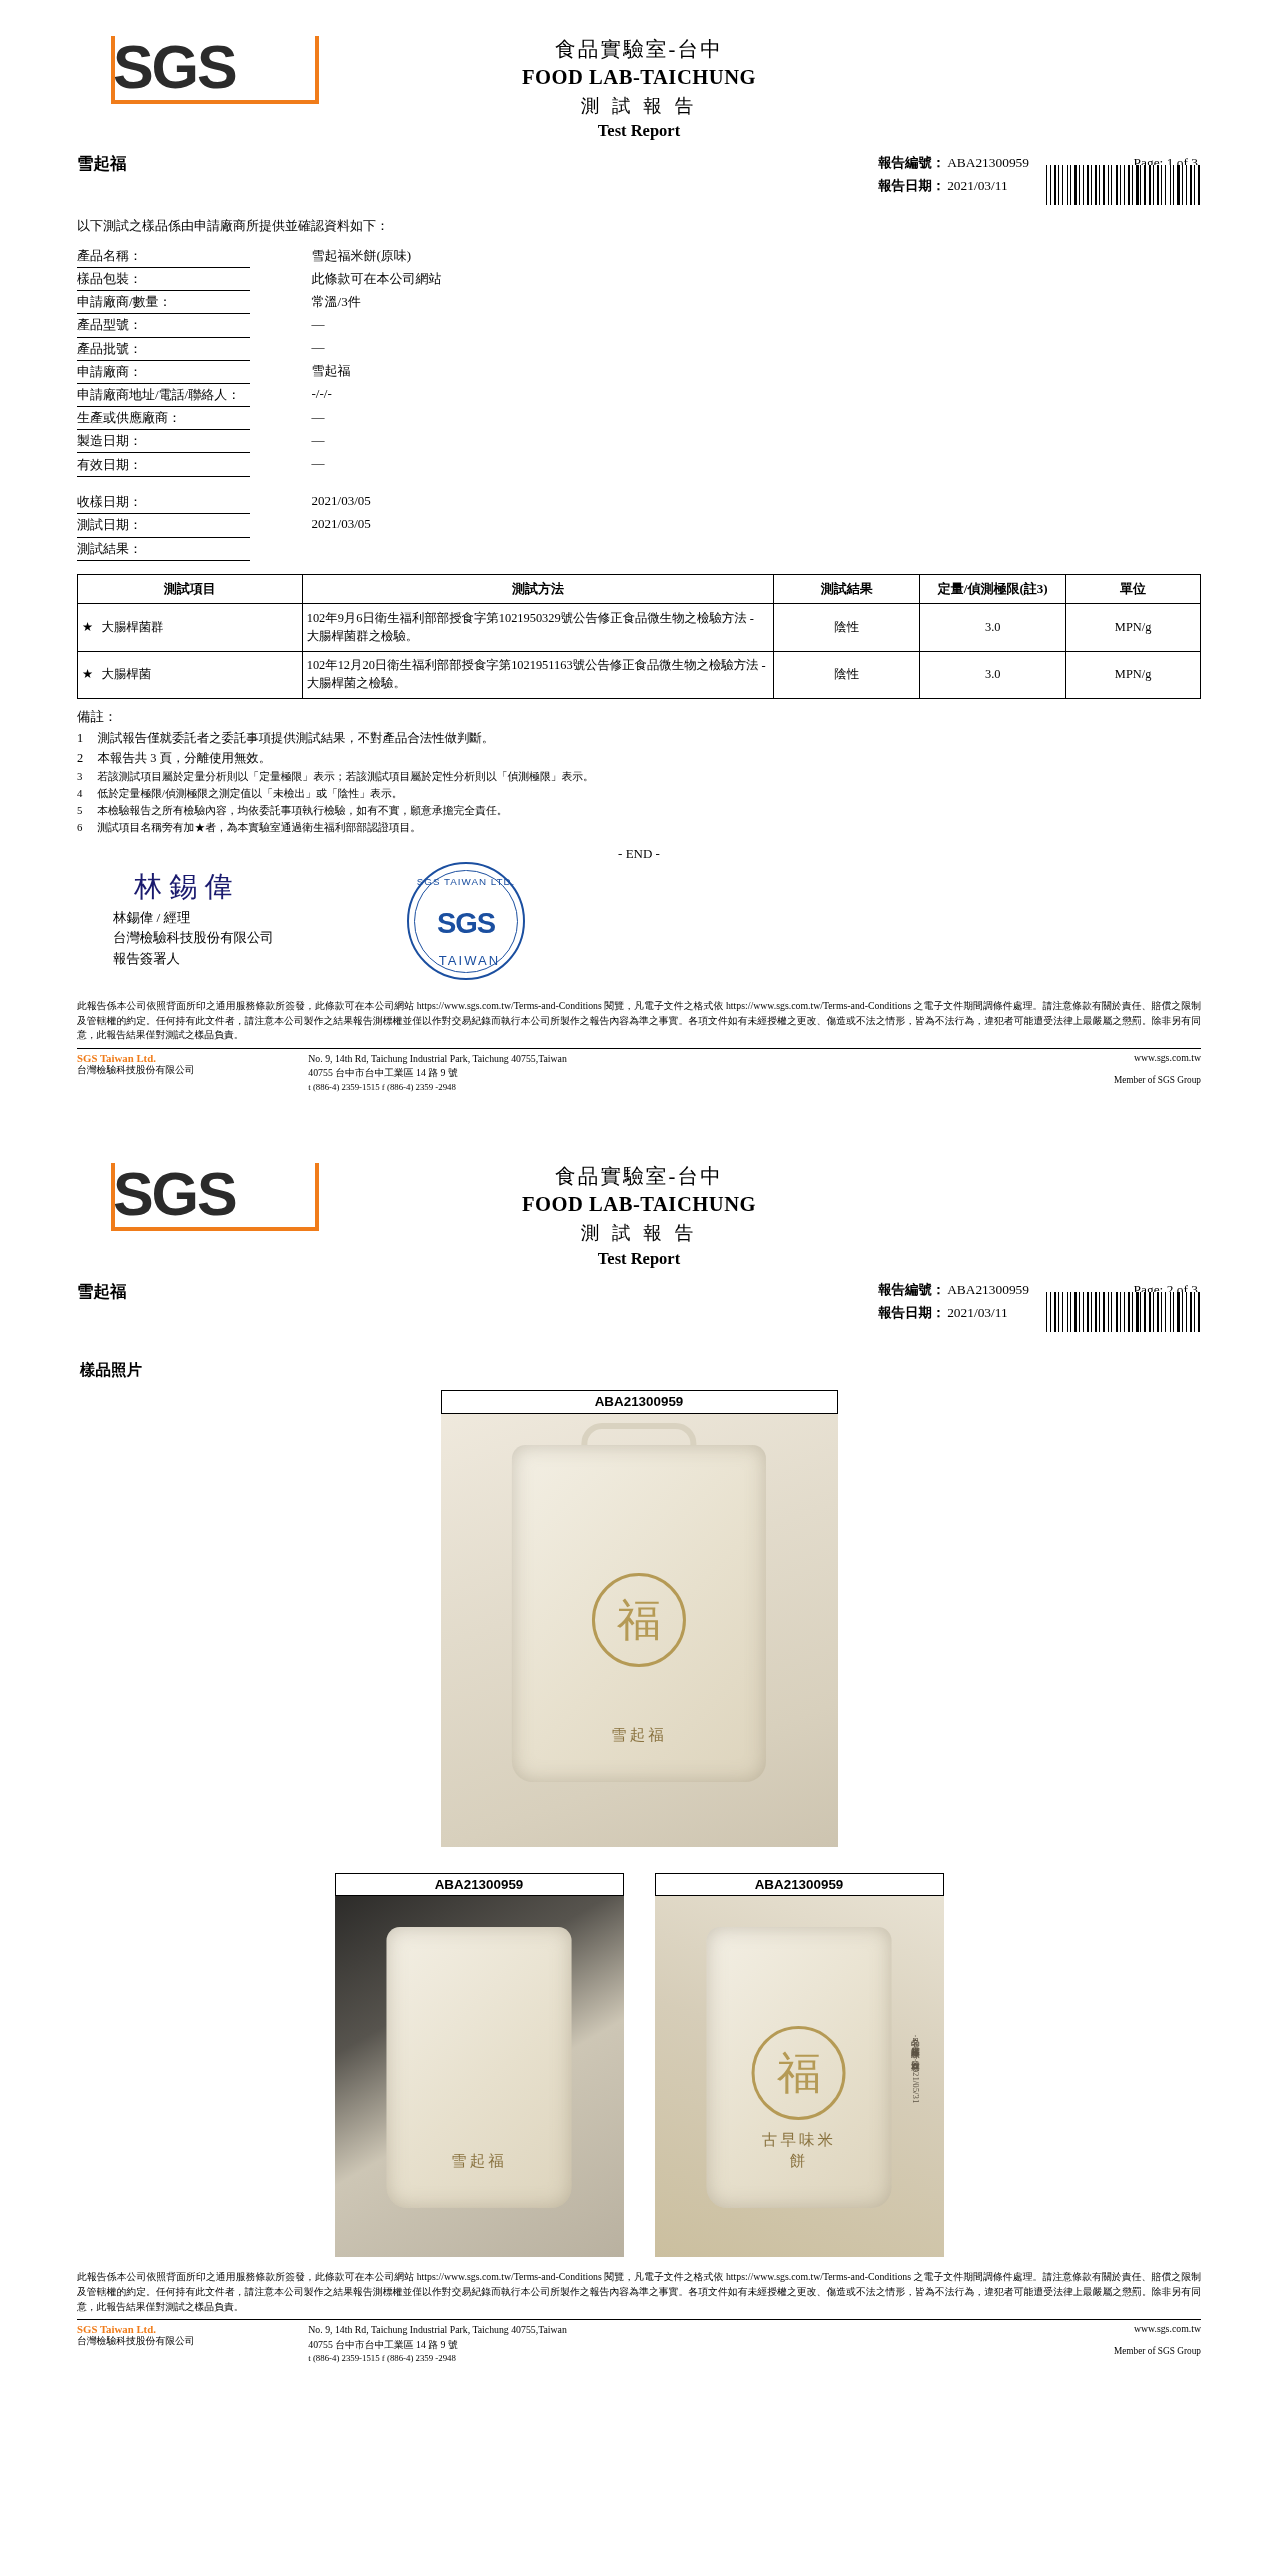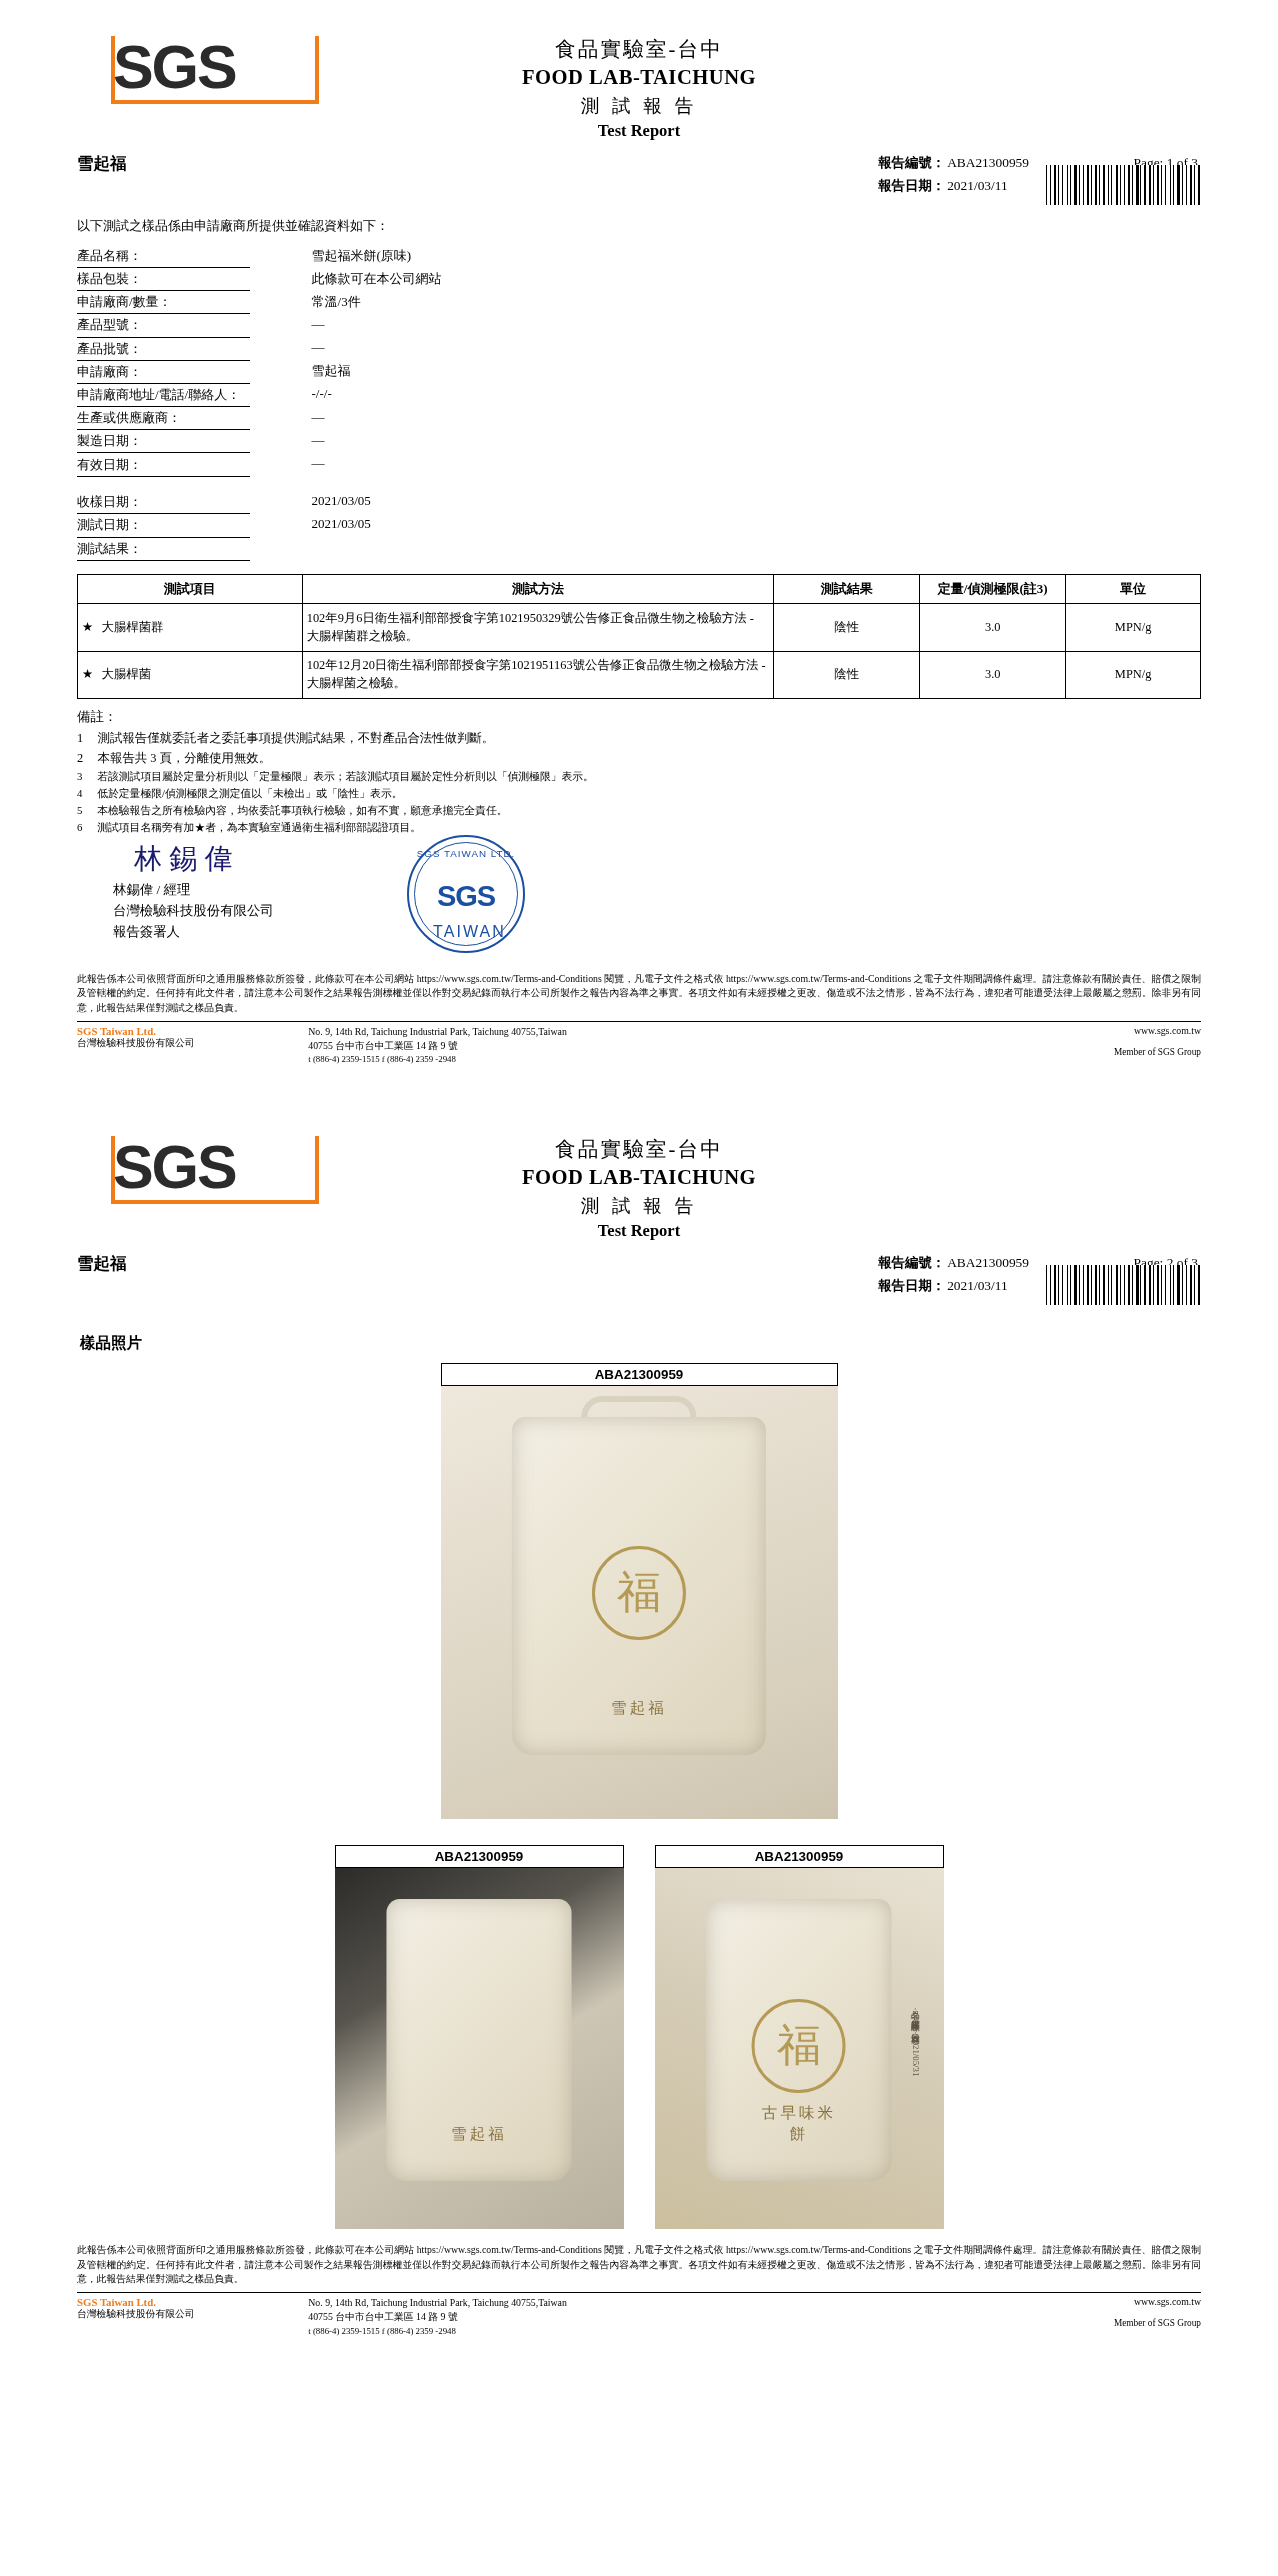--- a/index.html
+++ b/index.html
@@ -165,21 +165,21 @@
     text-align:center;
     font-family:"Liberation Sans", sans-serif;
     font-size:9.8px;
     color:#1b4fa0;
     letter-spacing:1px;
   }
   .seal .bot-txt {
     position:absolute; left:7px; right:0; bottom:12.4px;
     text-align:center;
     font-family:"Liberation Sans", sans-serif;
-    font-size:16px;
+    font-size:13px;
     color:#1b4fa0;
     letter-spacing:2.1px;
   }
 
   
   .footer { margin-top:13.4px; padding-bottom:8.2px; }
   .footer .legal {
     font-size:9.8px;
     line-height:1.5;
     text-align:justify;
@@ -416,20 +416,21 @@
         <span class="num">5</span>
         <span>本檢驗報告之所有檢驗內容，均依委託事項執行檢驗，如有不實，願意承擔完全責任。</span>
       </li>
       <li class="small">
         <span class="num">6</span>
         <span>測試項目名稱旁有加★者，為本實驗室通過衛生福利部部認證項目。</span>
       </li>
     </ol>
   </div>
 
+  <div class="end-line">- END -</div>
 
   <div class="sig-area">
     <div class="sig-hand">林錫偉</div>
     <div class="sig-lines">
       <div>林錫偉 / 經理</div>
       <div>台灣檢驗科技股份有限公司</div>
       <div>報告簽署人</div>
     </div>
     <div class="seal">
       <div class="ring"></div>

